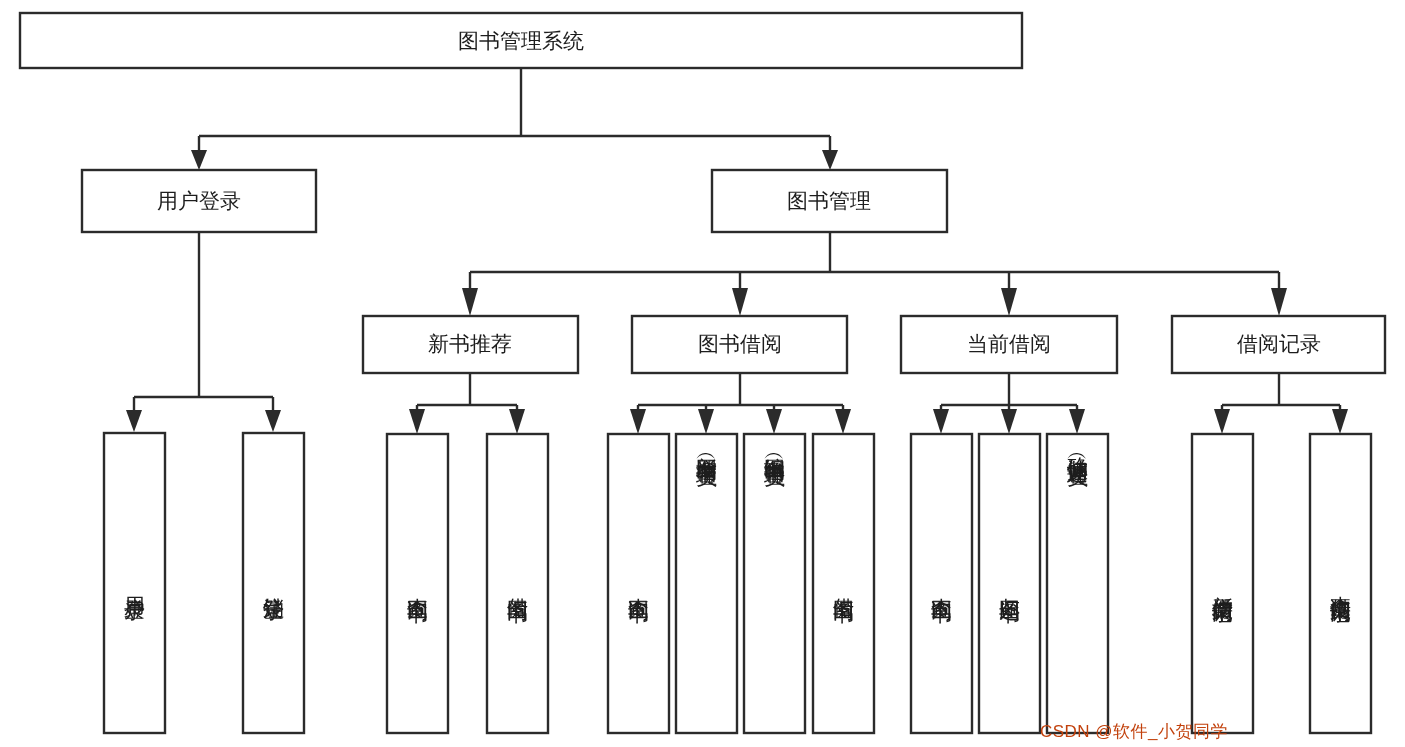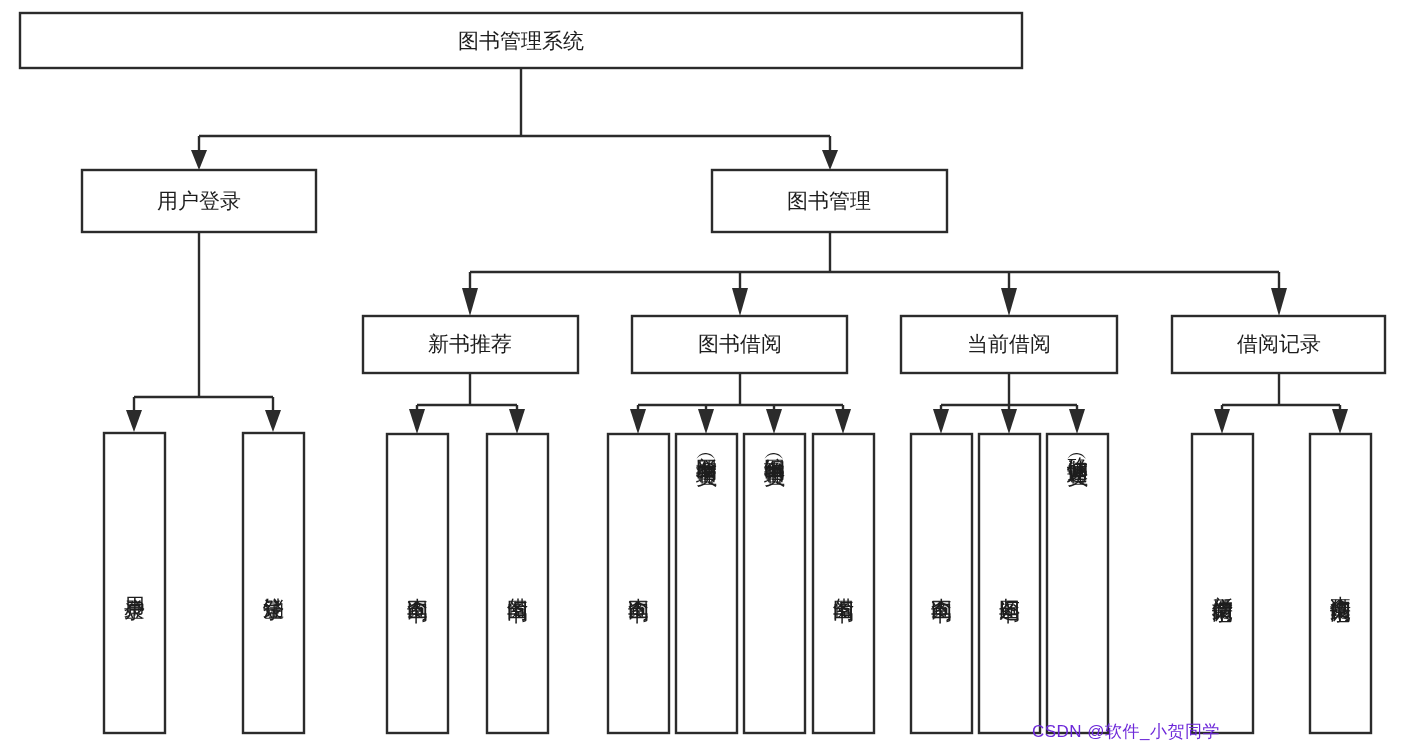--- a/index.html
+++ b/index.html
@@ -60,25 +60,25 @@
     color: #1d1d1d;
     letter-spacing: 1.5px;
     text-align: center;
     display: flex;
     align-items: center;
     justify-content: flex-start;
     pointer-events: none;
   }
   .watermark {
     position: absolute;
-    right: 20px;
+    right: 12px;
     bottom: 4px;
     font-family: "Liberation Sans", "DejaVu Sans", sans-serif;
     font-size: 17px;
-    color: #6d28d9;
+    color: #c2410c;
     letter-spacing: 0.5px;
     white-space: nowrap;
     text-align: right;
   }
 </style>
 </head>
 <body>
 
 <div id="diagram-root">
 

